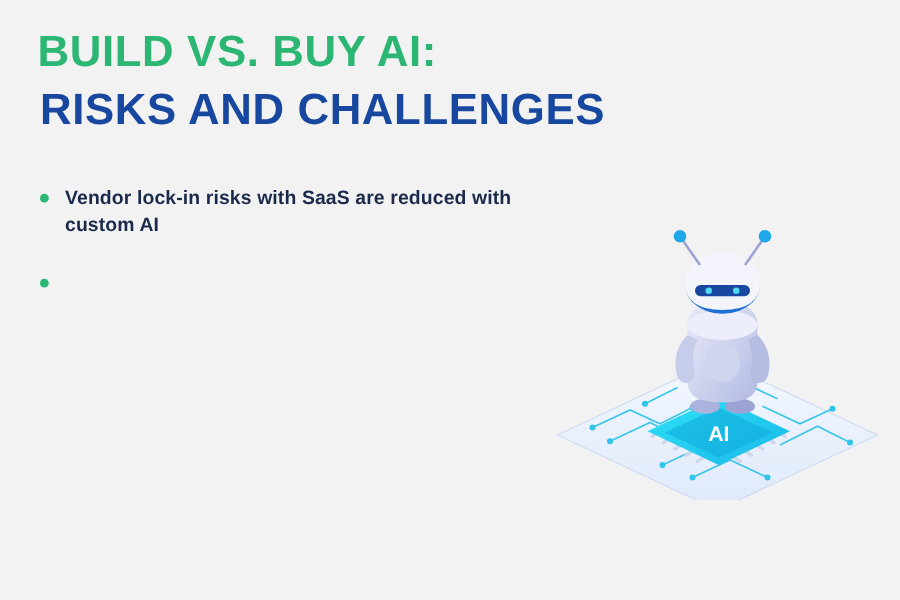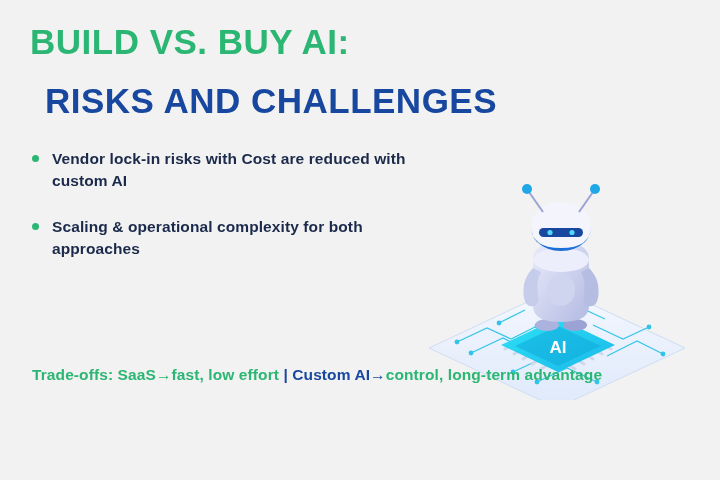--- a/index.html
+++ b/index.html
@@ -35,21 +35,21 @@
     line-height: 1.25;
     margin: 0;
     text-transform: uppercase;
   }
   .title-line2 {
     font-size: 35px;
     font-weight: bold;
     color: #17479e;
     letter-spacing: 0.5px;
     line-height: 1.25;
-    margin: 15px;
+    margin: 2px;
     text-transform: uppercase;
   }
   .bullets {
     position: absolute;
     left: 28px;
     top: 148px;
     width: 420px;
     margin: 0;
     padding: 0;
     list-style: none;
@@ -83,44 +83,43 @@
     width: 670px;
     font-size: 15.5px;
     font-weight: bold;
     letter-spacing: 0.1px;
     white-space: nowrap;
   }
   .footer .f-green { color: #2bb673; }
   .footer .f-blue { color: #17479e; }
   .art {
     position: absolute;
-    right: 23px;
+    right: 6px;
     top: 120px;
     width: 280px;
     height: 280px;
   }
 </style>
 </head>
 <body>
 
 <div class="slide">
 
   <div class="title-block">
     <div class="title-line1">BUILD VS. BUY AI:</div>
     <div class="title-line2">RISKS AND CHALLENGES</div>
   </div>
 
   <ul class="bullets">
     <li class="bullet-item">
       <span class="bullet-dot"></span>
-      <span>Vendor lock-in risks with Cost are reduced with custom AI</span>
+      <span>Vendor lock-in risks with SaaS are reduced with custom AI</span>
     </li>
     <li class="bullet-item">
       <span class="bullet-dot"></span>
-      <span>Scaling &amp; operational complexity for both approaches</span>
     </li>
   </ul>
 
   <div class="art">
     <svg width="280" height="280" viewBox="0 0 280 280" xmlns="http://www.w3.org/2000/svg">
       <defs>
         <linearGradient id="boardGrad" x1="0" y1="0" x2="0" y2="1">
           <stop offset="0%" stop-color="#f4f8ff"></stop>
           <stop offset="100%" stop-color="#dfe9fa"></stop>
         </linearGradient>
@@ -201,17 +200,14 @@
         <circle cx="155" cy="112.5" r="2.6" fill="#4fd8f7"></circle>
 
         <line x1="126" y1="92" x2="112" y2="72" stroke="#9aa3d4" stroke-width="2"></line>
         <circle cx="110" cy="69" r="5" fill="#1fa7e8"></circle>
         <line x1="162" y1="92" x2="176" y2="72" stroke="#9aa3d4" stroke-width="2"></line>
         <circle cx="178" cy="69" r="5" fill="#1fa7e8"></circle>
       </g>
     </svg>
   </div>
 
-  <div class="footer">
-    <span class="f-green">Trade-offs: SaaS→fast, low effort</span><span class="f-blue"> | </span><span class="f-blue">Custom AI→</span><span class="f-green">control, long-term advantage</span>
-  </div>
 
 </div>
 
 </body></html>

